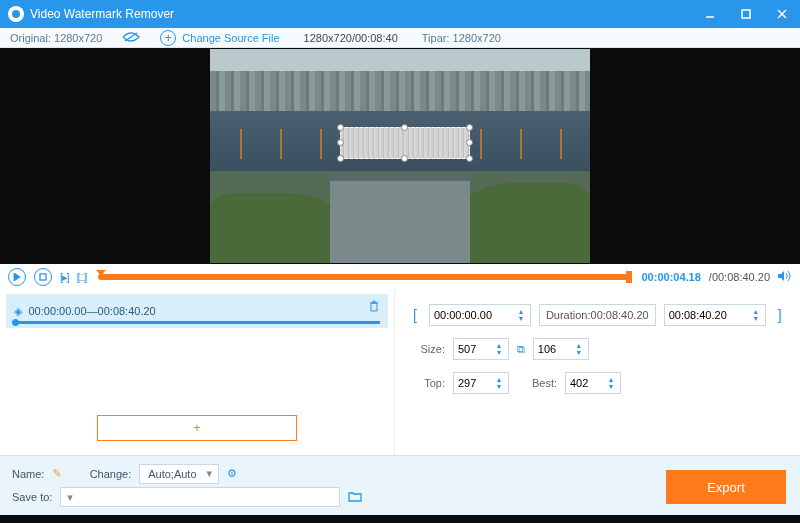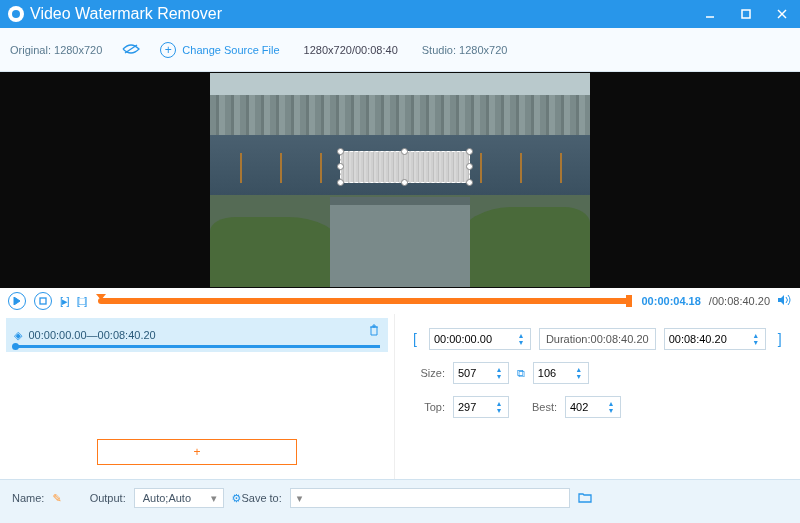--- a/index.html
+++ b/index.html
@@ -1,23 +1,23 @@
 <!DOCTYPE html>
 <html><head>
 <meta charset="utf-8">
 <style>
 * { box-sizing: border-box; margin: 0; padding: 0; font-family: "Segoe UI", Arial, sans-serif; }
 body { width: 800px; height: 523px; overflow: hidden; background: #0b0b0b; }
-.titlebar { height: 28px; background: #2896ea; display: flex; align-items: center; color: #fff; font-size: 16px; padding-left: 8px; }
+.titlebar { height: 28px; background: #2896ea; display: flex; align-items: center; color: #fff; font-size: 12px; padding-left: 8px; }
 .titlebar .logo { width: 16px; height: 16px; background: #fff; border-radius: 50%; margin-right: 6px; display:flex; align-items:center; justify-content:center; }
 .titlebar .logo svg { width:10px; height:10px; }
 .titlebar .spacer { flex: 1; }
 .winbtn { width: 36px; height: 28px; display: flex; align-items: center; justify-content: center; cursor: pointer; }
 .winbtn svg { stroke: #fff; fill: none; }
-.topbar { height: 44px; background: #f7fbff; border-bottom: 1px solid #d9e7f2; display: flex; align-items: center; font-size: 11px; color: #5a7a8f; }
+.topbar { height: 20px; background: #f7fbff; border-bottom: 1px solid #d9e7f2; display: flex; align-items: center; font-size: 11px; color: #5a7a8f; }
 .topbar .orig { padding: 0 10px; }
 .topbar .eye { padding: 0 10px; color: #2896ea; cursor: pointer; }
 .topbar .change { display: flex; align-items: center; gap: 6px; color: #2896ea; padding: 0 10px; cursor: pointer; }
 .topbar .plus { width: 16px; height: 16px; border: 1px solid #2896ea; border-radius: 50%; display: flex; align-items:center; justify-content:center; font-size: 12px; }
 .topbar .fname { flex:1; text-align:center; color:#445; }
 .topbar .dim { padding: 0 14px; color:#445; }
 .topbar .out { padding: 0 10px; }
 .stage { height: 216px; background: #0b0b0b; display:flex; align-items:center; justify-content:center; position:relative; }
 .frame { width: 380px; height: 214px; position: relative; background: linear-gradient(#8aa8b4 0 30%, #4a6a7a 30% 55%, #556b55 55% 100%); overflow:hidden; }
 .sky { position:absolute; inset:0; background: linear-gradient(#b9c9cc 0 28%, transparent 28%); }
@@ -54,25 +54,25 @@
 .row .lab { width:36px; text-align:right; color:#666; }
 .numbox { height:22px; border:1px solid #c8d8e4; display:flex; align-items:center; padding:0 4px; background:#fff; }
 .numbox input { border:none; width:34px; font-size:11px; outline:none; text-align:left; }
 .numbox.wide input { width:80px; }
 .spin { width:10px; display:flex; flex-direction:column; margin-left:2px; }
 .spin div { height:7px; display:flex; align-items:center; justify-content:center; color:#2896ea; font-size:8px; cursor:pointer; line-height:6px; }
 .bracket { color:#2896ea; font-size:14px; padding:0 4px; }
 .durbox { height:22px; border:1px solid #c8d8e4; display:flex; align-items:center; padding:0 6px; font-size:11px; }
 .link { color:#2896ea; cursor:pointer; }
 .resetbtn { width:70px; height:22px; border:1px solid #ff7a1a; color:#ff7a1a; display:flex; align-items:center; justify-content:center; cursor:pointer; }
-.bottombar { height: 60px; background:#eaf4fb; border-top:1px solid #d0e2ef; display:flex; padding: 6px 12px; font-size:11px; color:#456; position:relative; }
+.bottombar { height: 60px; background:#eaf4fb; border-top:1px solid #d0e2ef; display:flex; flex-direction:column; padding: 6px 12px; font-size:11px; color:#456; position:relative; }
 .brow { display:flex; align-items:center; gap:8px; height:24px; }
 .txtfield { color:#334; }
 .pencil { color:#ff9a3a; cursor:pointer; }
-.outputsel { border:1px solid #c8d8e4; background:#fff; height:20px; display:flex; align-items:center; padding:0 6px 0 8px; gap:20px; cursor:pointer; }
+.outputsel { border:1px solid #c8d8e4; background:#fff; height:20px; display:flex; align-items:center; padding:0 6px 0 8px; gap:10px; cursor:pointer; }
 .gear { color:#2896ea; cursor:pointer; }
 .pathbox { border:1px solid #c8d8e4; background:#fff; height:20px; width:280px; display:flex; align-items:center; padding:0 6px; cursor:pointer; justify-content:space-between; }
 .folder { color:#2896ea; cursor:pointer; }
 .exportbtn { position:absolute; right:14px; top:14px; width:120px; height:34px; background:#ff7a1a; color:#fff; display:flex; align-items:center; justify-content:center; font-size:13px; cursor:pointer; }
 </style>
 </head>
 <body>
 
 <div class="titlebar">
   <div class="logo">
@@ -104,21 +104,21 @@
   <div class="orig">Original: 1280x720</div>
   <div class="eye"><svg width="18" height="12" viewBox="0 0 18 12">
         <path d="M1 6 Q9 -2 17 6 Q9 14 1 6" fill="none" stroke="#2896ea" stroke-width="1.3"></path>
         <line x1="3" y1="10" x2="15" y2="2" stroke="#2896ea" stroke-width="1.3"></line>
       </svg></div>
   <div class="change">
     <div class="plus">+</div>
     <span>Change Source File</span>
   </div>
   <div class="dim">1280x720/00:08:40</div>
-  <div class="out">Studio: 1280x720</div>
+  <div class="out">Tipar: 1280x720</div>
 </div>
 
 <div class="stage">
   <div class="frame">
     <div class="sky"></div>
       <div class="city"></div>
       <div class="water"></div>
       <div class="boats"></div>
     <div class="green1"></div>
       <div class="green2"></div>
@@ -238,29 +238,32 @@
         </div>
     </div>
   </div>
 </div>
 
 <div class="bottombar">
   <div class="brow">
     <span>Name:</span>
     <span class="pencil">✎</span>
     <span style="width:12px"></span>
-    <span>Output:</span>
+    <span>Change:</span>
     <div class="outputsel">
       <span>Auto;Auto</span>
       <span style="color:#888">▾</span>
     </div>
     <span class="gear">⚙</span>
   </div>
   <div class="brow">
     <span>Save to:</span>
     <div class="pathbox">
       <span style="color:#888">▾</span>
     </div>
     <span class="folder"><svg width="14" height="11" viewBox="0 0 14 11">
           <path d="M1 2h4l1 1h7v7H1z" fill="none" stroke="#2896ea" stroke-width="1.3"></path>
         </svg></span>
   </div>
+  <div class="exportbtn">
+      <span>Export</span>
+    </div>
 </div>
 
 </body></html>

